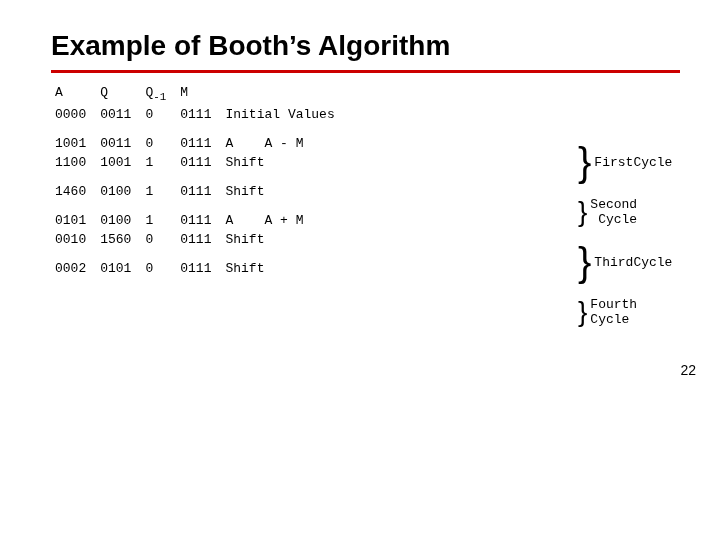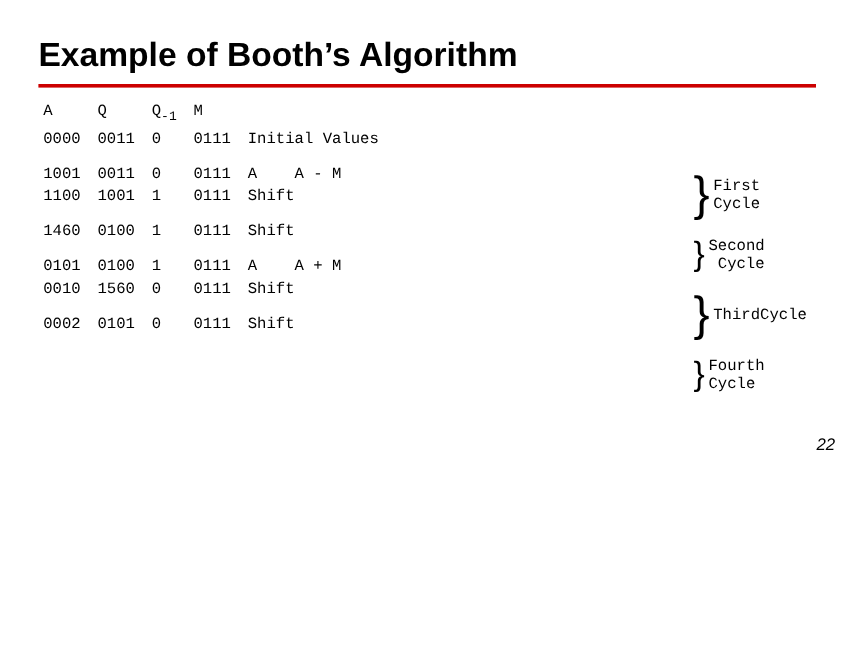--- a/index.html
+++ b/index.html
@@ -7,21 +7,21 @@
       width: 720px;
       height: 540px;
       background: #fff;
       font-family: Arial, sans-serif;
       overflow: hidden;
       position: relative;
     }
     .page {
       width: 720px;
       height: 392px;
-      padding: 30px 40px 20px 32px;
+      padding: 30px 40px 20px 51px;
       position: relative;
     }
     .title {
       font-size: 28px;
       font-weight: bold;
       color: #000;
       margin-bottom: 8px;
       font-family: Arial, sans-serif;
     }
     .red-line {
@@ -40,21 +40,20 @@
       vertical-align: top;
       white-space: nowrap;
     }
     .page-num {
       position: absolute;
       bottom: 14px;
       right: 24px;
       font-size: 14px;
       color: #000;
       font-family: Arial, sans-serif;
-      font-style: italic;
     }
     
     .content-wrapper {
       display: flex;
       flex-direction: row;
       align-items: flex-start;
       width: 100%;
     }
     .left-block {
       flex: 1;
@@ -176,21 +175,21 @@
       </table>
     </div>
 
     <div class="right-block" style="margin-top: 30px; margin-left:0; min-width:110px;">
 
       <div style="height: 20px;"></div>
 
       <div style="height:8px;"></div>
       <div class="cycle-entry" style="height:42px; align-items:center;">
         <div class="big-brace" style="font-size:40px; line-height:42px;">}</div>
-        <div style="display:flex;flex-direction:column;">
+        <div style="display:flex;flex-direction:row;">
           <span class="cycle-text">First</span>
           <span class="cycle-text">Cycle</span>
         </div>
       </div>
 
       <div style="height:8px;"></div>
       <div class="cycle-entry" style="height:42px; align-items:center;">
         <div class="big-brace" style="font-size:28px; line-height:42px;">}</div>
         <div style="display:flex;flex-direction:column;align-items:flex-end;">
           <span class="cycle-text">Second</span>

